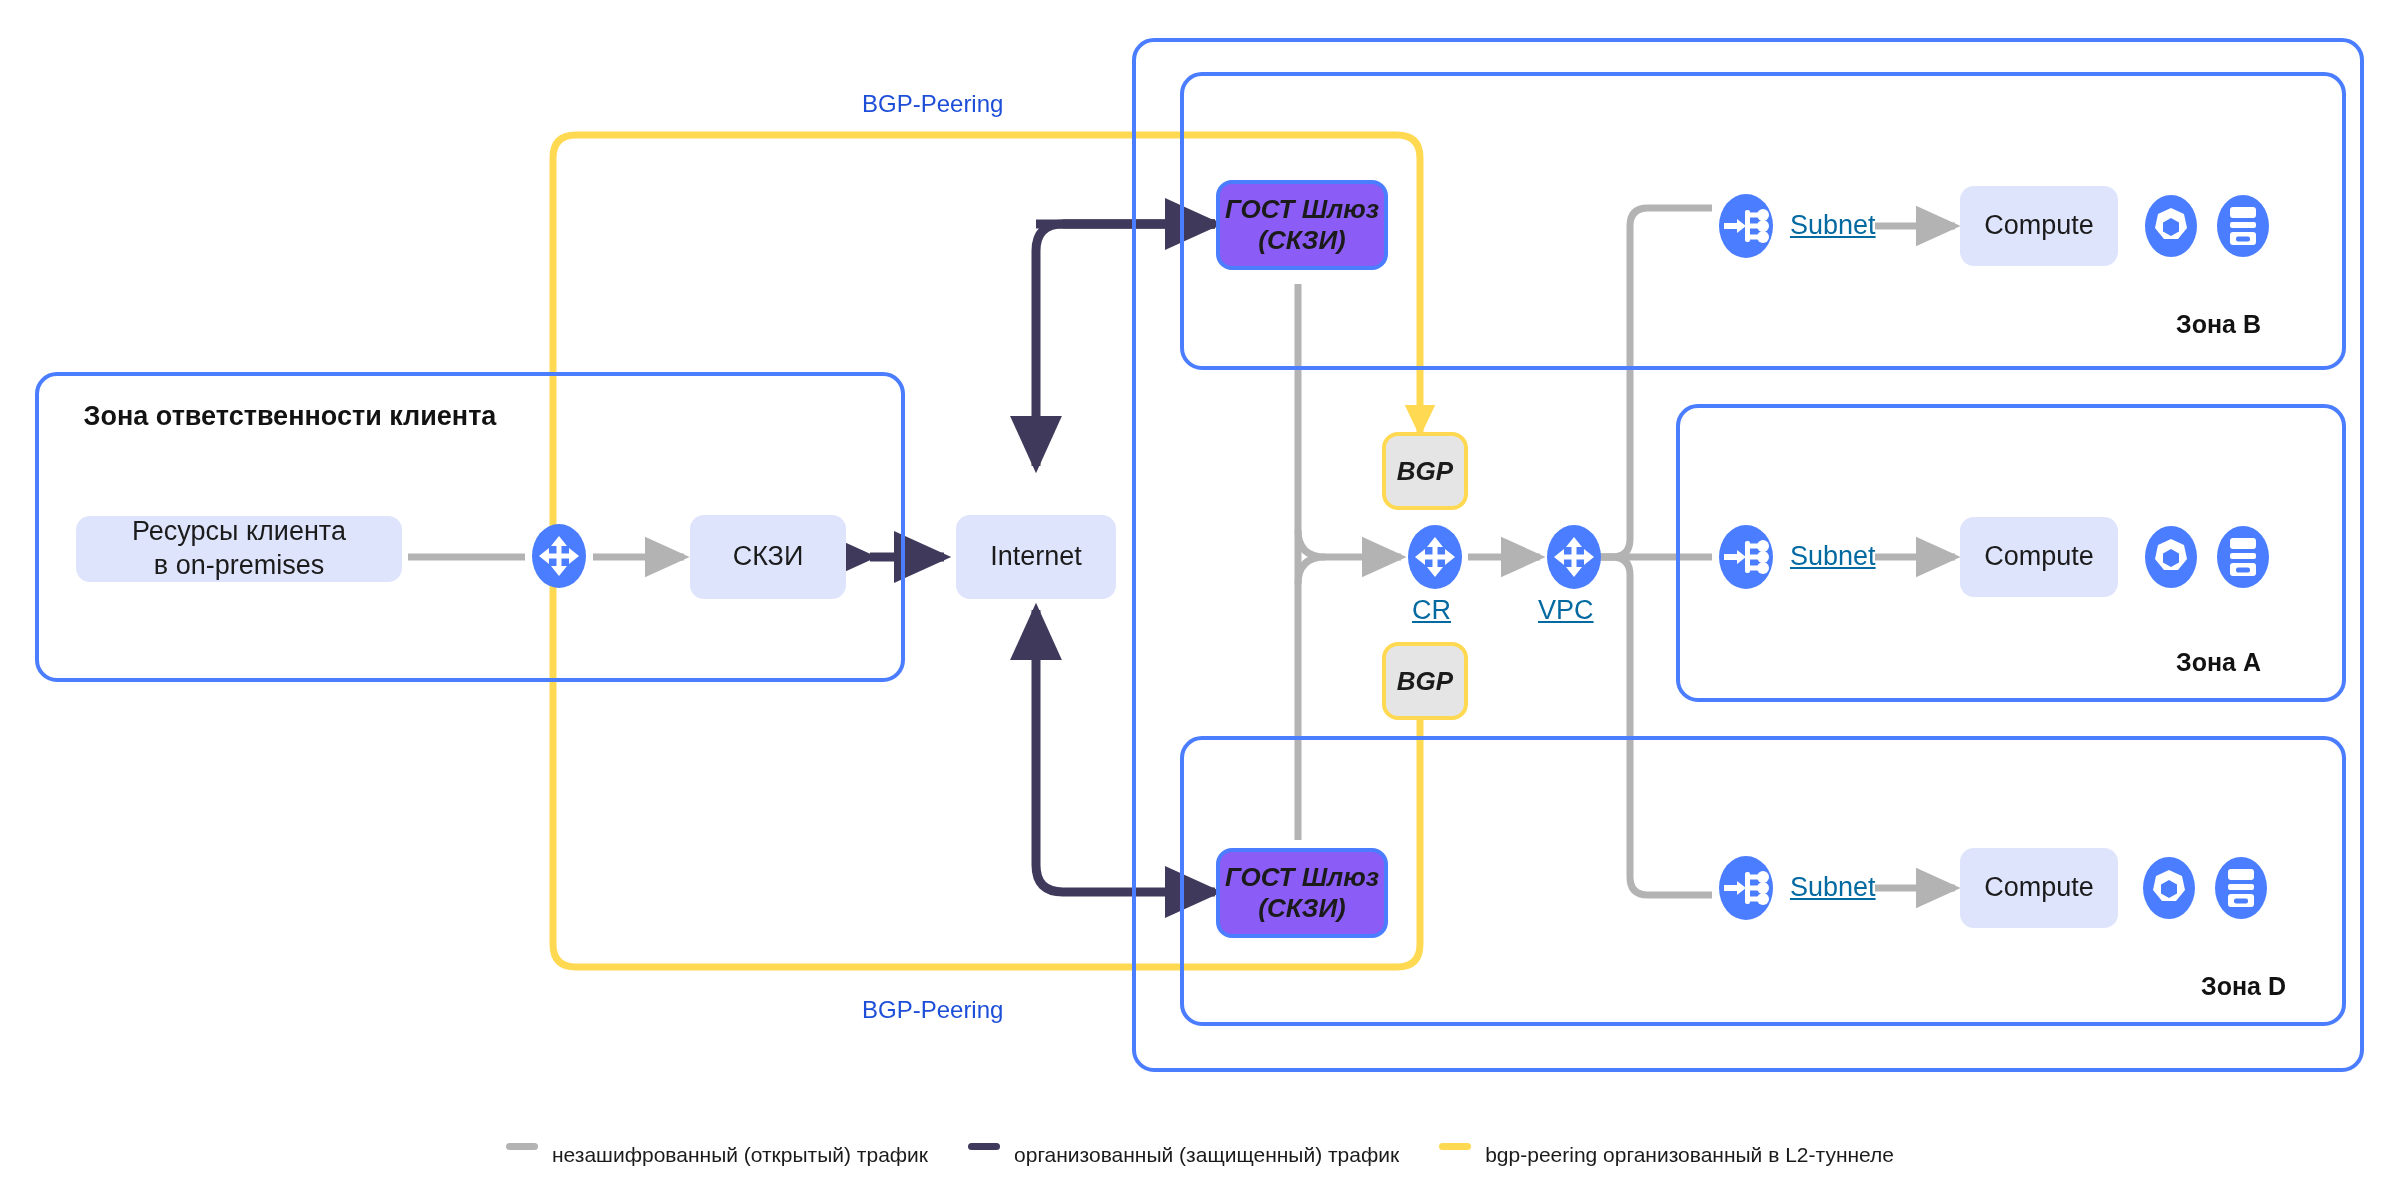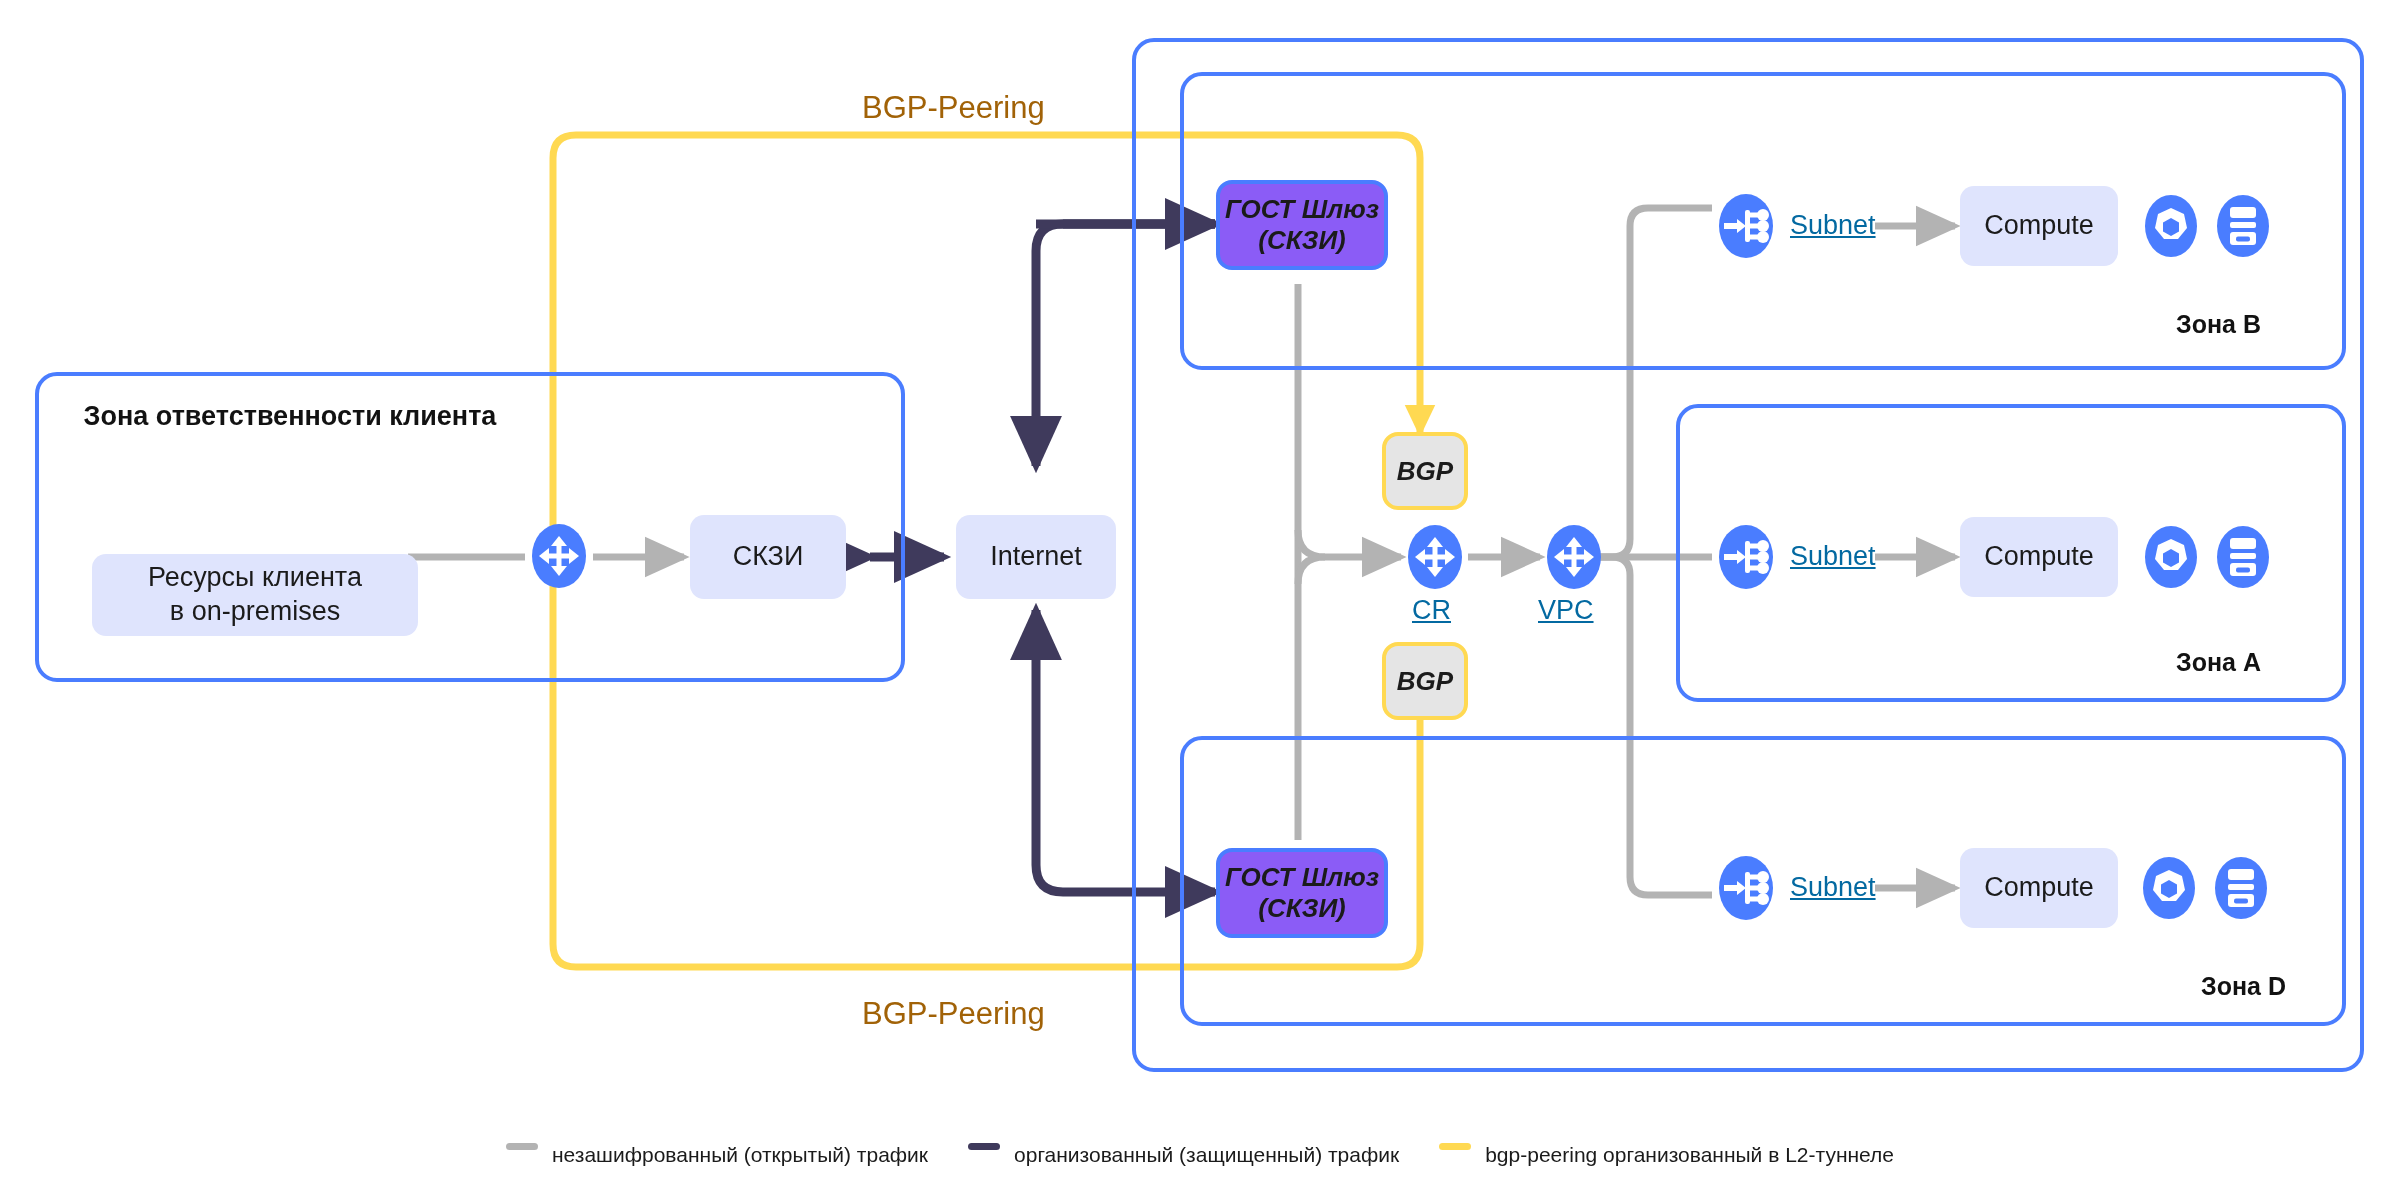--- a/index.html
+++ b/index.html
@@ -11,21 +11,21 @@
          justify-content:center; text-align:center; }
   .lilac { background:#dfe4fd; border-radius:14px; color:#1b1b1b; font-size:27px; line-height:1.25; }
   .gostbox { background:#8b5cf6; border:4px solid #4a7dff; border-radius:16px;
              color:#1b1b1b; font-size:26px; font-style:italic; font-weight:600; line-height:1.2; }
   .bgpbox { background:#e5e5e5; border:4px solid #ffd952; border-radius:16px;
             color:#1b1b1b; font-size:26px; font-style:italic; font-weight:600; }
   .zonebox { border:4px solid #4a7dff; border-radius:22px; background:transparent; }
   .cloudbox { border:4px solid #4a7dff; border-radius:22px; background:transparent; }
   .zonelabel { position:absolute; font-size:25px; font-weight:bold; color:#121212; }
   .nodelabel { position:absolute; font-size:27px; color:#0369a1;text-decoration:underline; }
-  .peerlabel { position:absolute; font-size:31px; color:#a16207; }
+  .peerlabel { position:absolute; font-size:24px; color:#1d4ed8; }
   .clienttitle { position:absolute; font-size:27px; font-weight:bold; color:#121212;
                  line-height:1.25; text-align:center; }
   .iconcircle { position:absolute; }
   .legend { position:absolute; left:0; top:1130px; width:2400px; height:50px;
             display:flex; align-items:center; justify-content:center; gap:40px; }
   .legend-item { display:flex; align-items:flex-start; gap:14px; font-size:21px; color:#1b1b1b; }
   .legend-swatch { width:32px; height:7px; border-radius:4px; display:inline-block; }
 </style>
 </head>
 <body>
@@ -92,21 +92,21 @@
     </g>
     <g>
       <path d="M553,555 L553,944 Q553,967 576,967 L1397,967 Q1420,967 1420,944 L1420,690" fill="none" stroke="#ffd952" stroke-width="7" marker-end="url(#ah-yellow)"></path>
     </g>
   </svg>
 
   <div class="box zonebox" style="left:35px; top:372px; width:870px; height:310px;"></div>
 
   <div class="clienttitle" style="left:75px; top:400px; width:430px;">Зона ответственности клиента</div>
 
-  <div class="box lilac" style="left:92px; top:516px; width:326px; height:82px;margin-top:38px;">
+  <div class="box lilac" style="left:76px; top:516px; width:326px; height:66px;">
 
     <span style="white-space:pre-line;">Ресурсы клиента
 в on-premises</span>
   </div>
 
   <div class="iconcircle" style="left:525px; top:522px; width:68px; height:68px;">
     <svg viewBox="0 0 68 68" width="68" height="68">
       <ellipse cx="34" cy="34" rx="27" ry="32" fill="#4a7dff"></ellipse>
       <g fill="#ffffff">
         <path d="M34 14 l8 10 h-16 z"></path>

